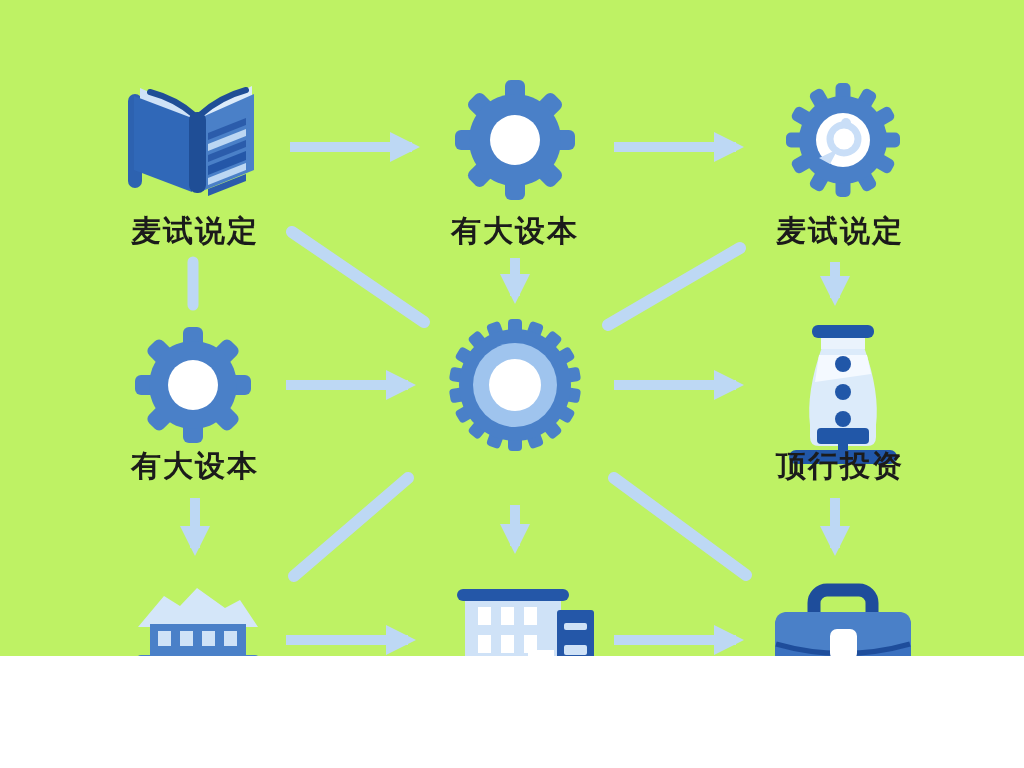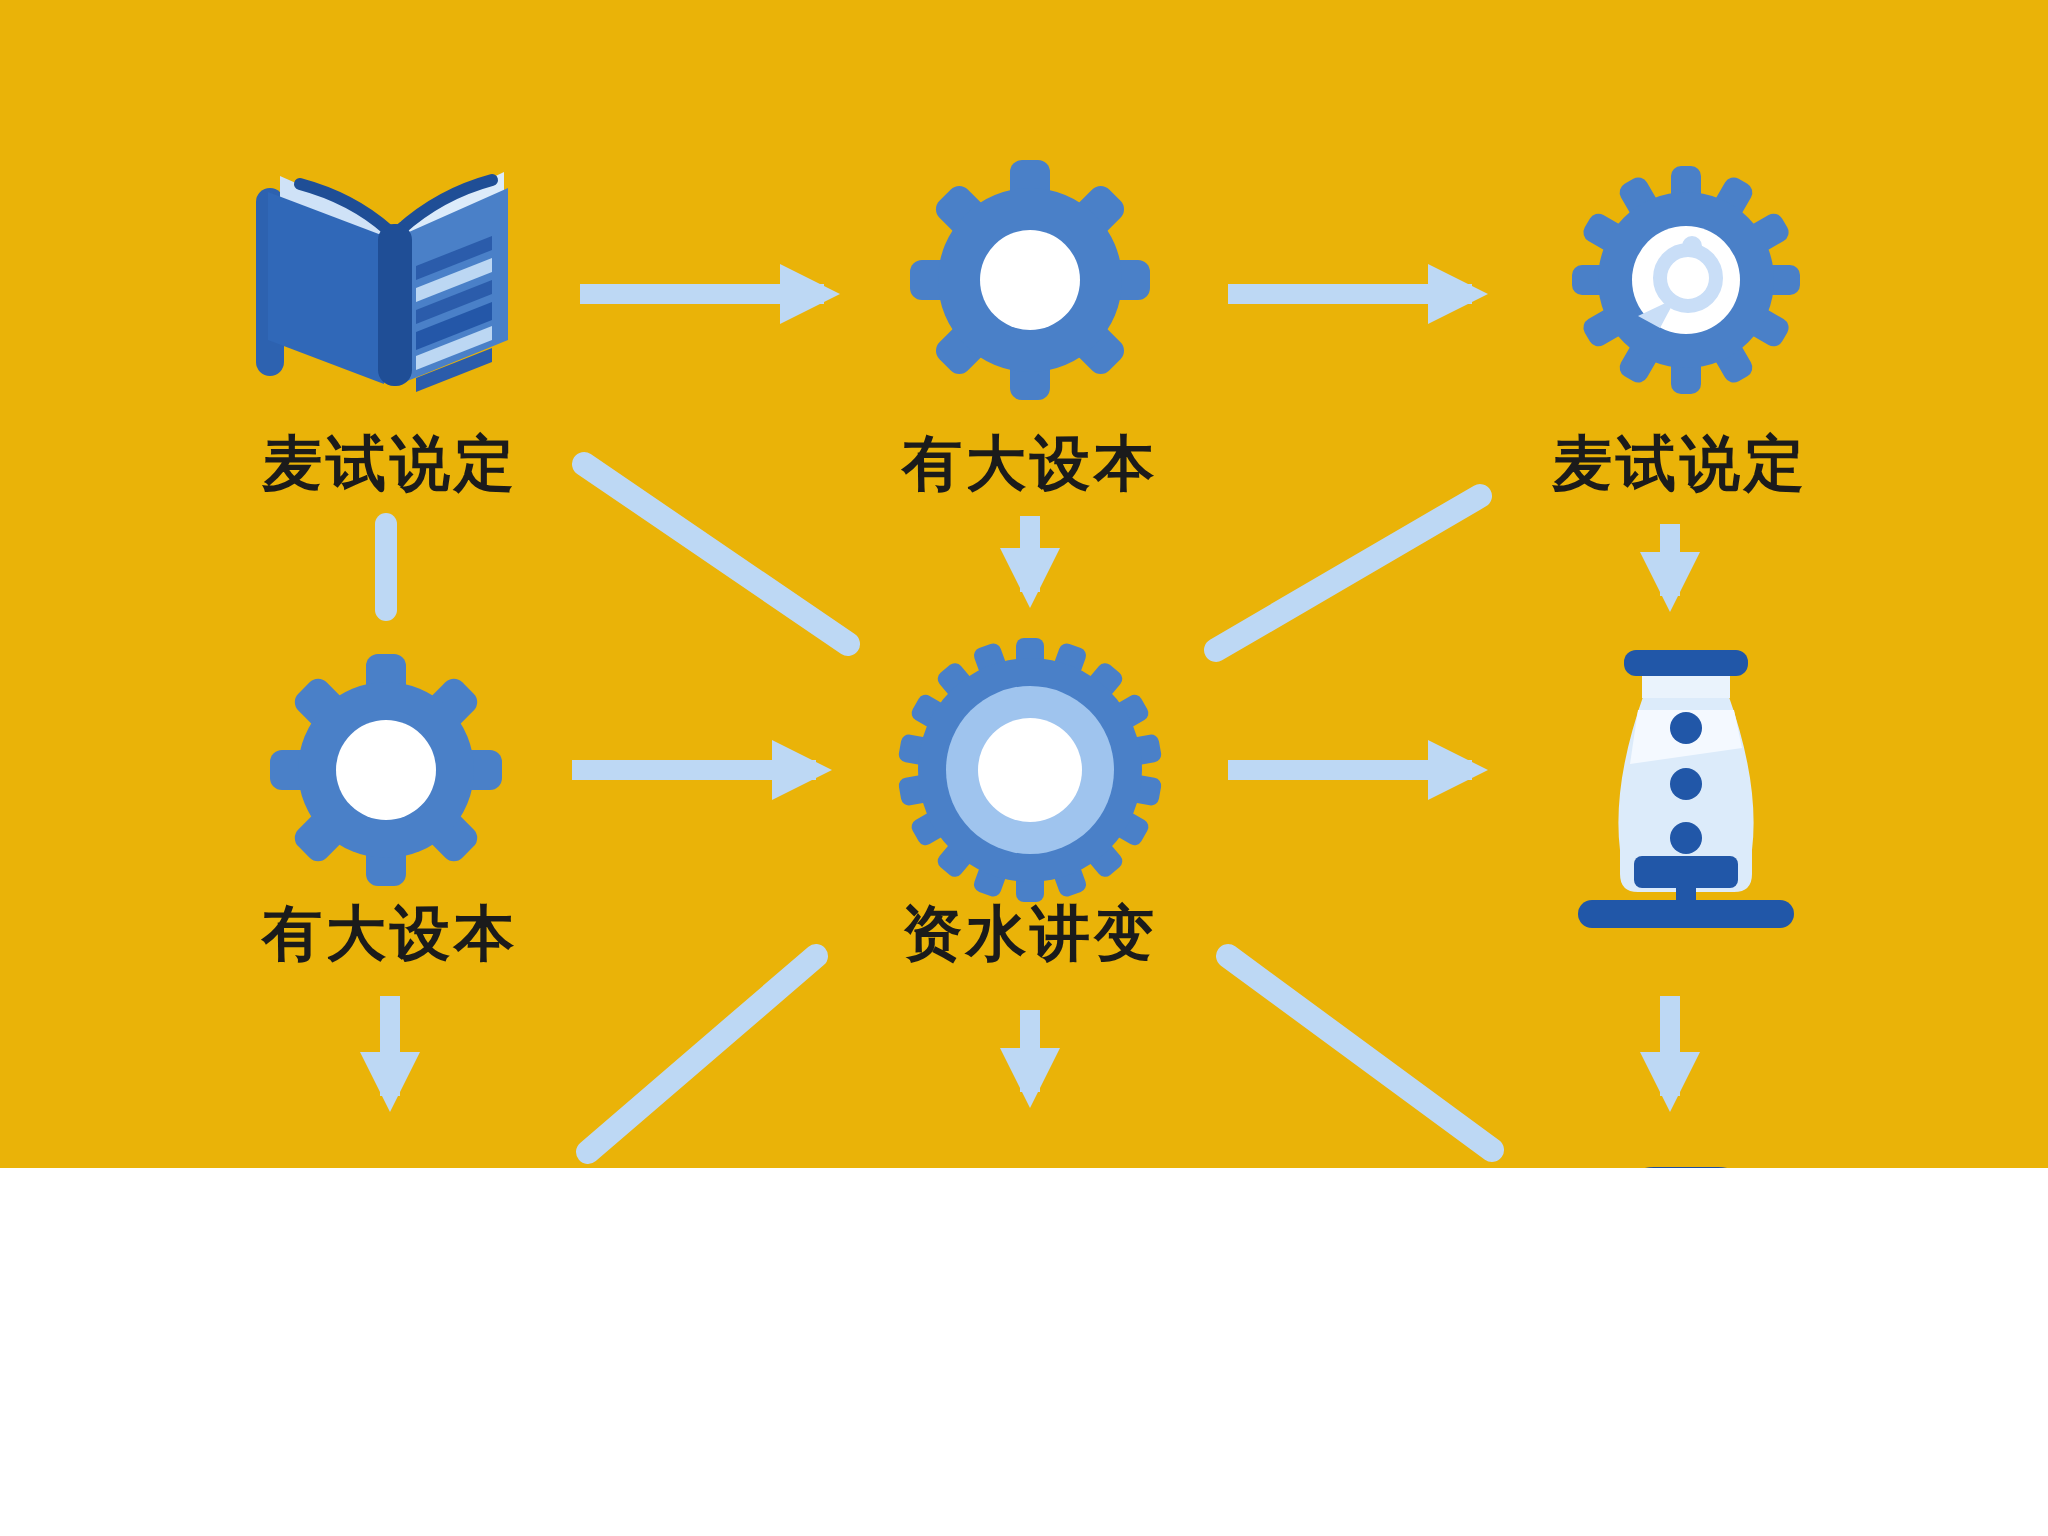--- a/index.html
+++ b/index.html
@@ -1,21 +1,21 @@
 <!DOCTYPE html>
 <html><head>
 <meta charset="utf-8">
 <style>
   html,body{margin:0;padding:0;background:#ffffff;}
   #canvas{
     position:relative;
-    width:1024px;height:584px;
-    background:#eab308;
+    width:1024px;height:656px;
+    background:#bef264;
     overflow:hidden;
-    font-family:Liberation Serif, serif;
+    font-family:Liberation Mono, monospace;
   }
   #diagram-svg{position:absolute;left:0;top:0;width:1024px;height:768px;}
   .node-label{
     position:absolute;
     width:300px;
     text-align:center;
     font-size:30px;
     font-weight:bold;
     letter-spacing:2px;
     color:#1b1b1b;
@@ -214,16 +214,16 @@
   </svg>
 
   <div class="node-label" style="left:45px;top:216px;">麦试说定</div>
 
   <div class="node-label" style="left:365px;top:216px;">有大设本</div>
 
   <div class="node-label" style="left:690px;top:216px;">麦试说定</div>
 
   <div class="node-label" style="left:45px;top:451px;">有大设本</div>
 
-  <div class="node-label" style="left:365px;top:451px;">资水讲变</div>
-
+
+  <div class="node-label" style="left:690px;top:451px;">顶行投资</div>
 
 </div>
 
 </body></html>

